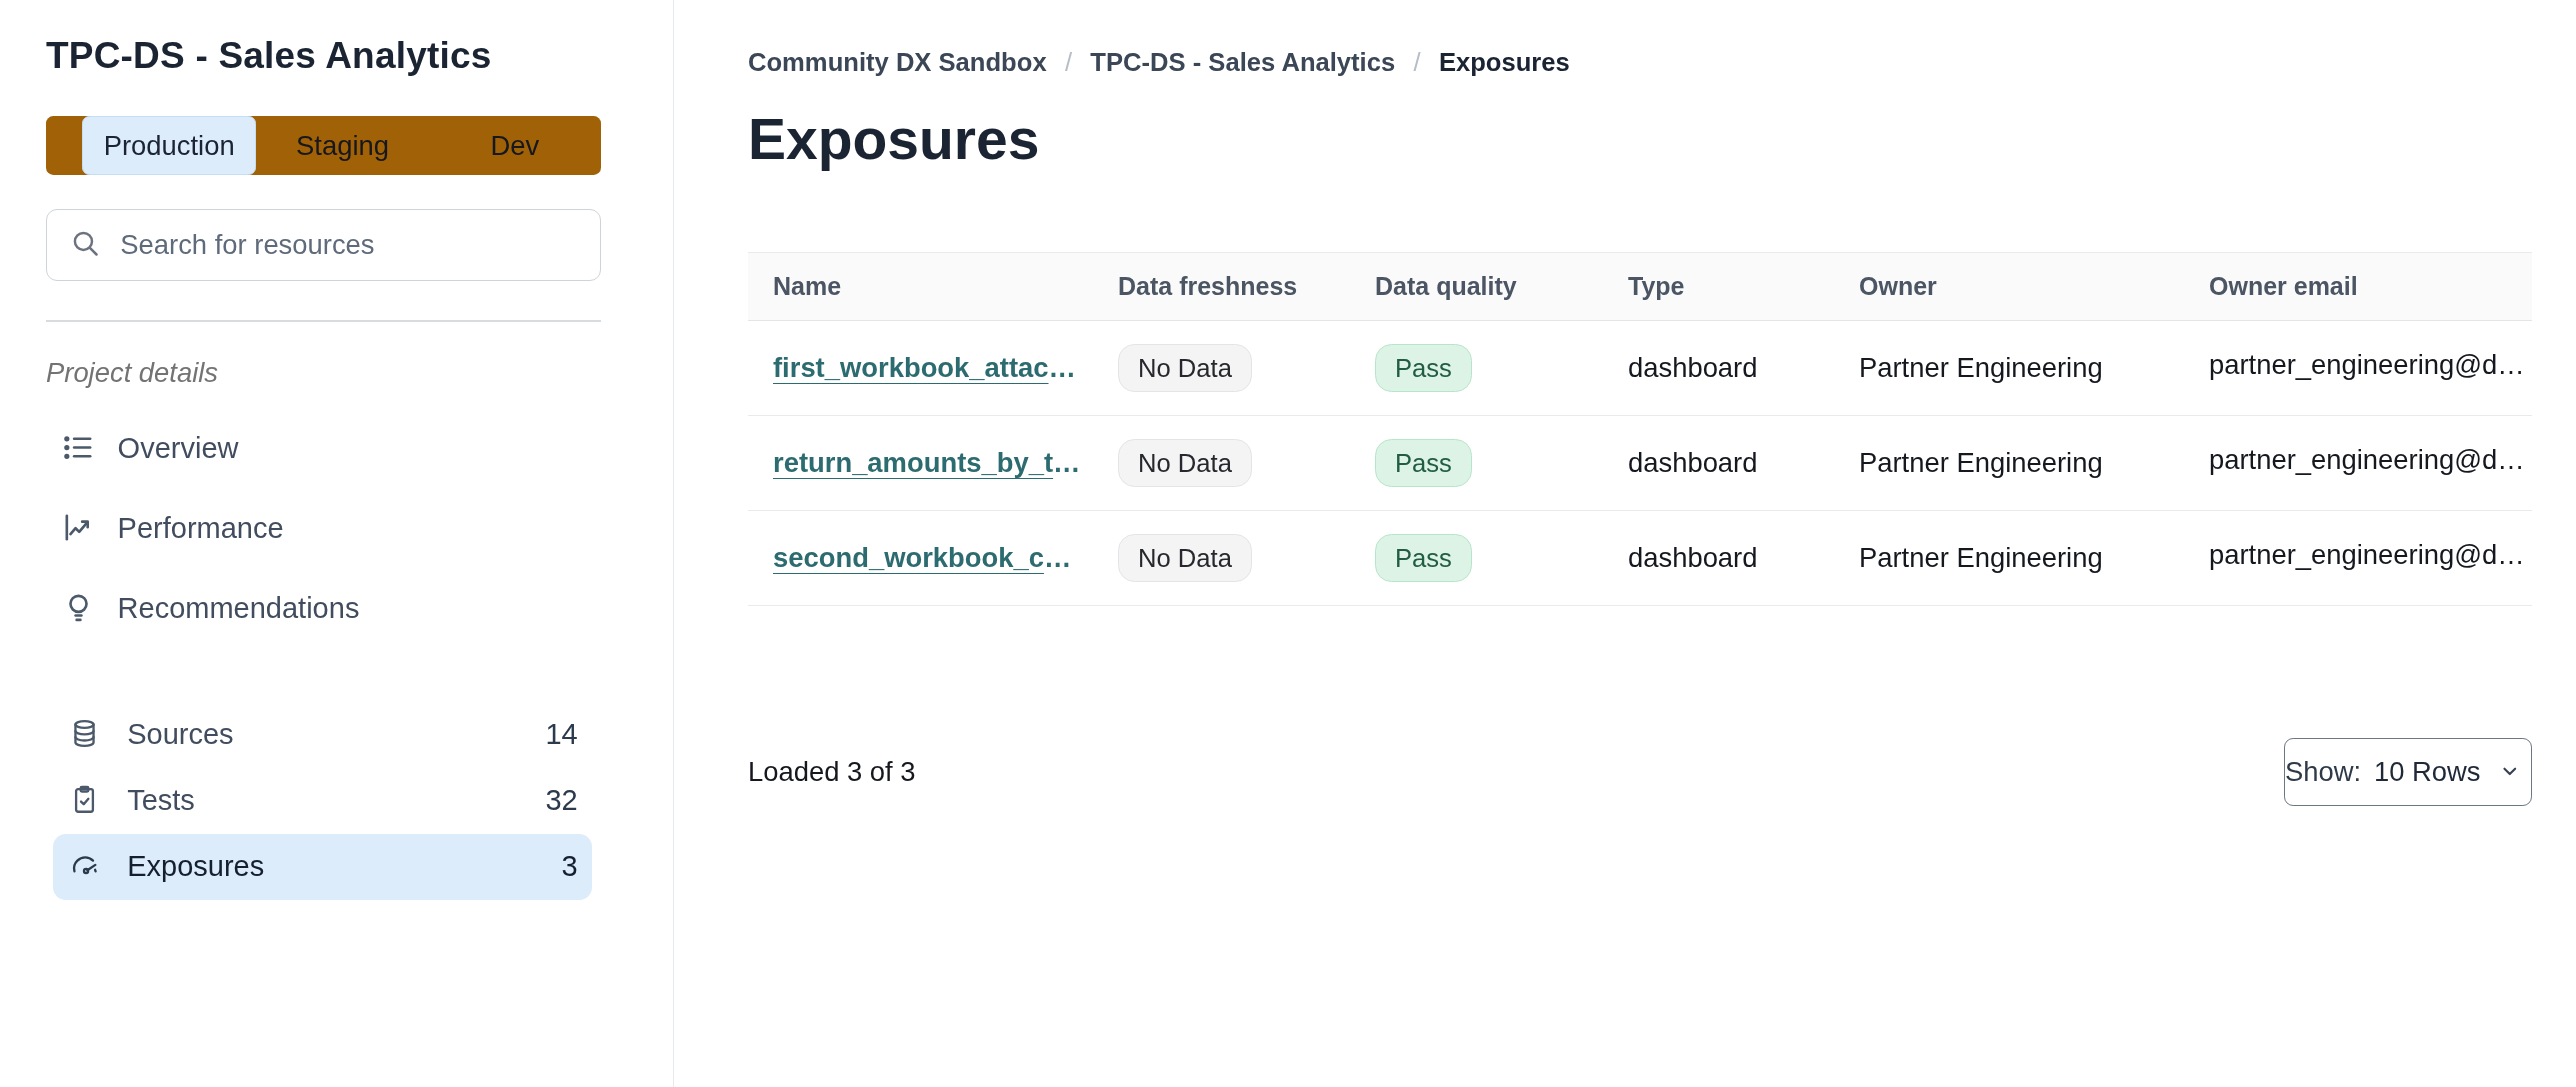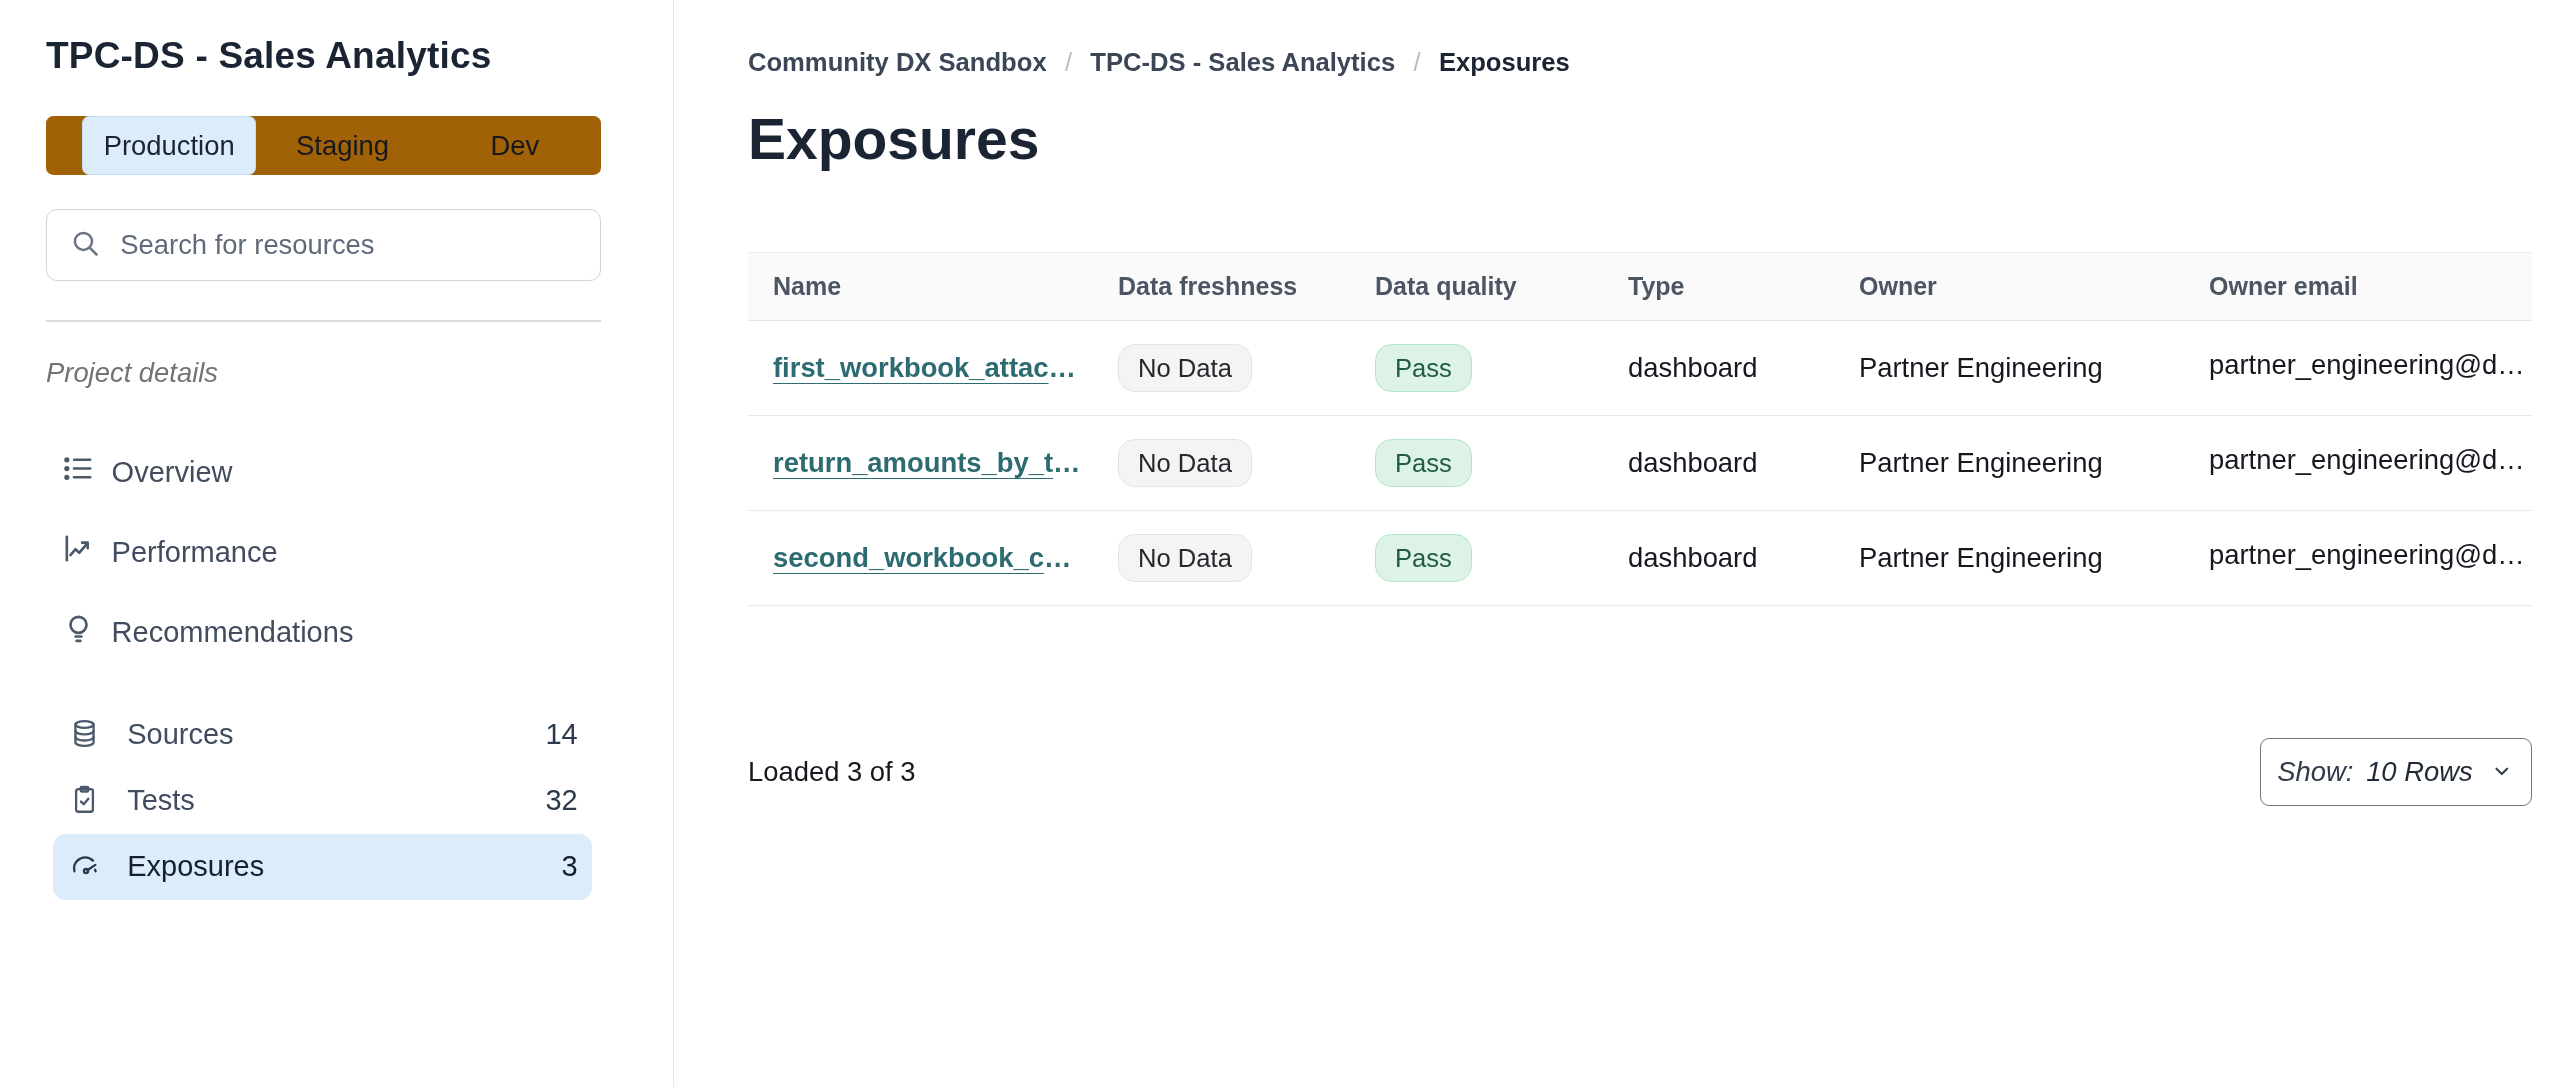--- a/index.html
+++ b/index.html
@@ -24,21 +24,21 @@
   .search-box svg { flex:none; }
   .search-input { border:none; outline:none; flex:1; font-size:27.4px; color:#6d28d9;
     font-family:"Liberation Sans", sans-serif; background:transparent; }
   .search-input::placeholder { color:#5f6b7a; }
 
   .sidebar-divider { margin-top:39px; width:555px; height:1.8px; background:#d9dcdf; border:none; }
 
   .section-label { margin-top:35px; font-size:27.4px; color:#737373;font-style:italic; }
 
   .side-nav { margin-top:20px; }
-  .side-nav-item { display:flex; align-items:flex-end; gap:16px; height:80px;
+  .side-nav-item { display:flex; align-items:center; gap:22px; height:80px;
     padding-left:14.6px; cursor:pointer; color:#414d5f; }
   .side-nav-item svg { color:#4b596b; }
   .side-nav-label { font-size:29px; }
 
   .side-tabs { margin-top:57px; width:569px; display:flex; border-bottom:1.8px solid #e5e7eb; }
   .side-tab { flex:1; text-align:center; font-size:27.4px; color:#414d5f; padding:16.5px 0 22px 0;
     cursor:pointer; border-bottom:4.6px solid transparent; margin-bottom:-3.2px; }
   .side-tab.active { color:#1f5f68; font-weight:700; border-bottom-color:#1f5f68; }
 
   .resource-list { margin-top:53px; list-style:none; width:539px; margin-left:7.3px; }
@@ -71,23 +71,23 @@
     text-underline-offset:5.5px; cursor:pointer; display:inline-block; max-width:315px;
     overflow:hidden; text-overflow:ellipsis; vertical-align:middle; }
   .badge { display:inline-block; font-size:25.6px; padding:8.2px 19px; border-radius:16.5px; }
   .badge.neutral { background:#f4f4f5; border:1.8px solid #e4e4e7; color:#26282d; }
   .badge.pass { background:#dcf3e6; border:1.8px solid #b6e6ca; color:#215c43; }
   .cell-text { font-size:27.4px; color:#15181e; }
   .email-text { display:inline-block; max-width:320px; overflow:hidden; text-overflow:ellipsis; }
 
   .table-footer { margin-top:132px; width:1784px; display:flex; align-items:center; }
   .loaded-text { font-size:27.4px; color:#15181e; }
-  .show-btn { margin-left:auto; width:272px; height:68px; border:1.8px solid #6b7684;
+  .show-btn { margin-left:auto; width:248px; height:68px; border:1.8px solid #6b7684;
     border-radius:9.1px; background:#ffffff; display:flex; align-items:center;
-    justify-content:center; gap:12.8px; cursor:pointer; font-family:"Liberation Sans", sans-serif;font-style:italic; }
+    gap:12.8px; cursor:pointer; font-family:"Liberation Sans", sans-serif; }
   .show-label { font-size:27.4px; color:#2f3a49; }
   .show-value { font-size:27.4px; color:#1f2937; }
   .show-btn svg { margin-left:3.7px; color:#374151; }
 </style>
 </head>
 <body>
 
 <div class="app">
 
   <aside class="sidebar">

